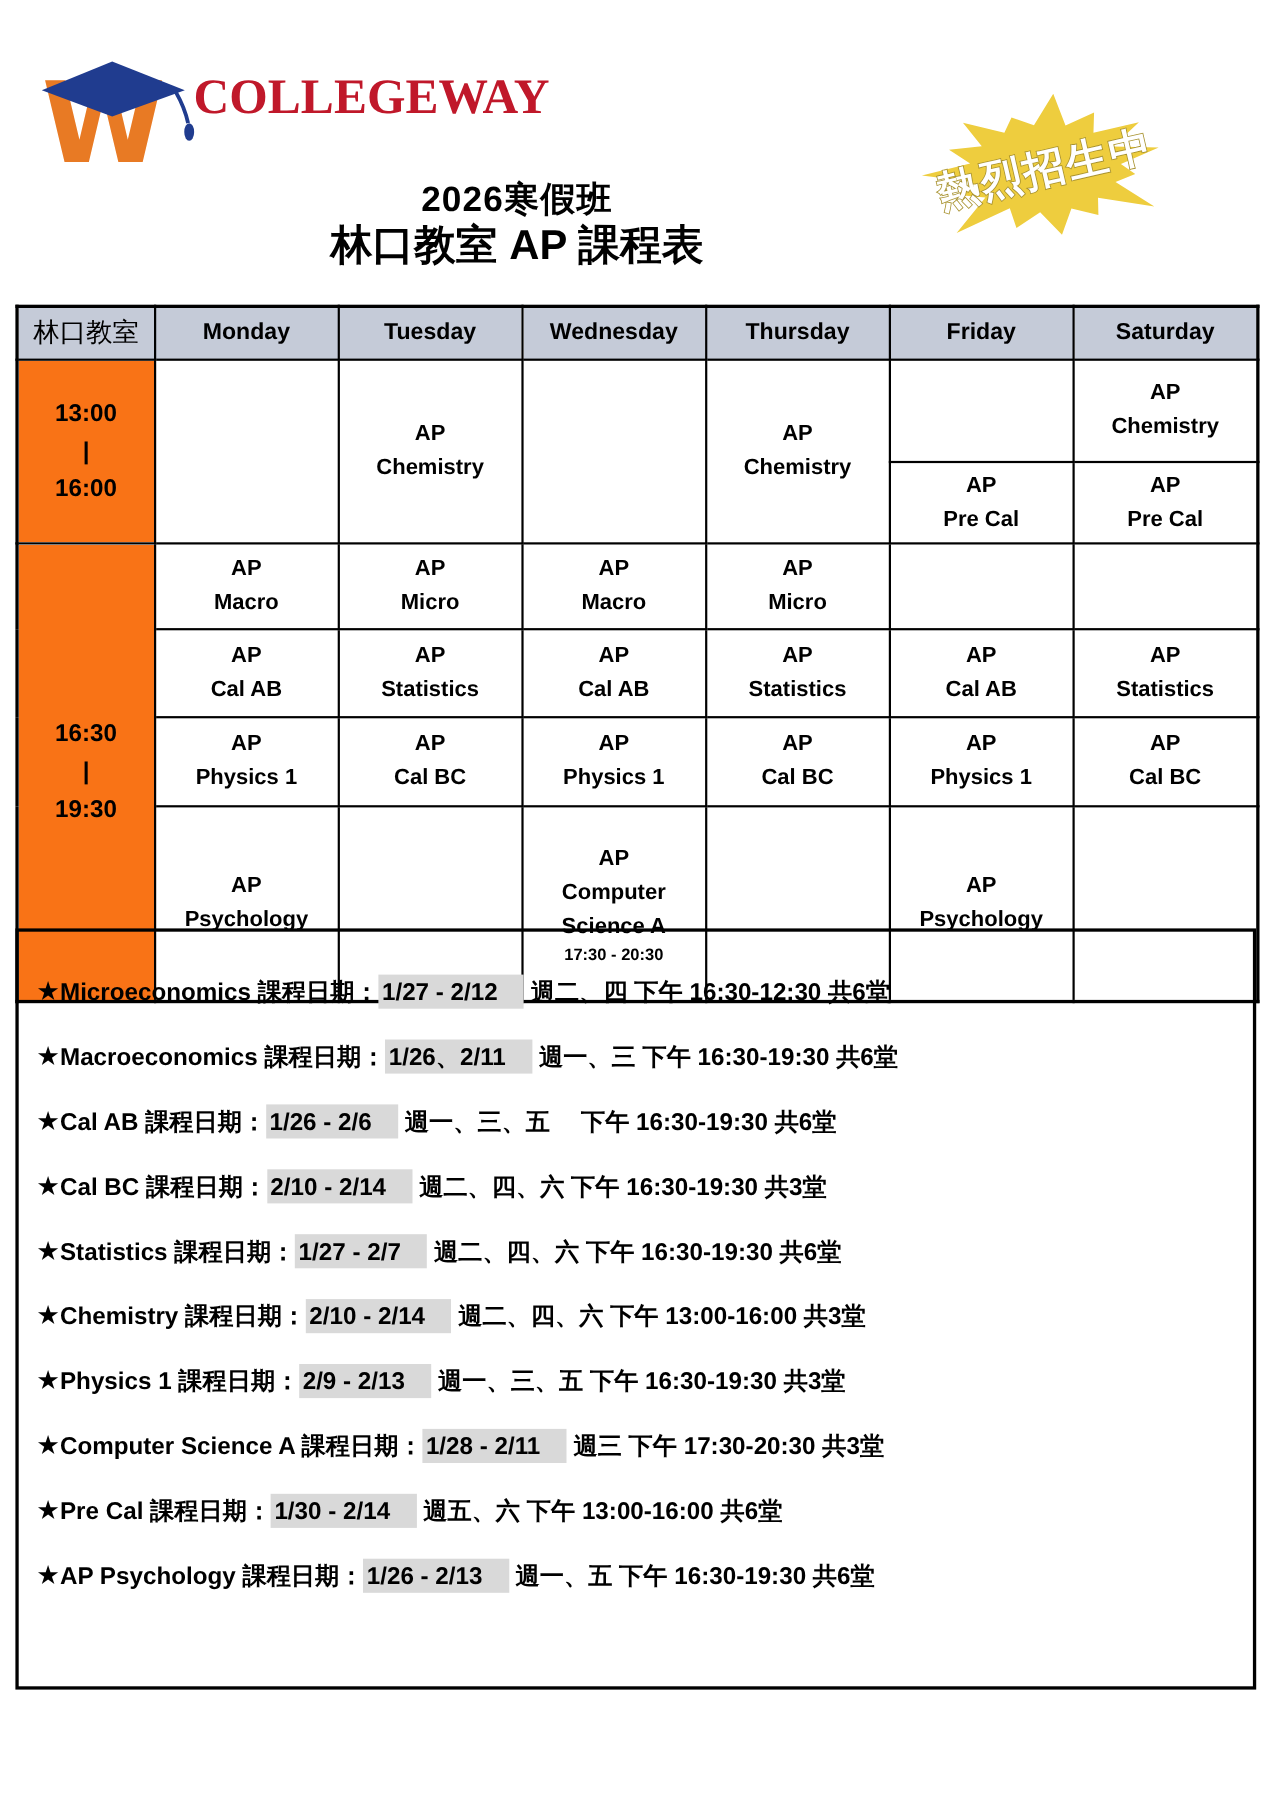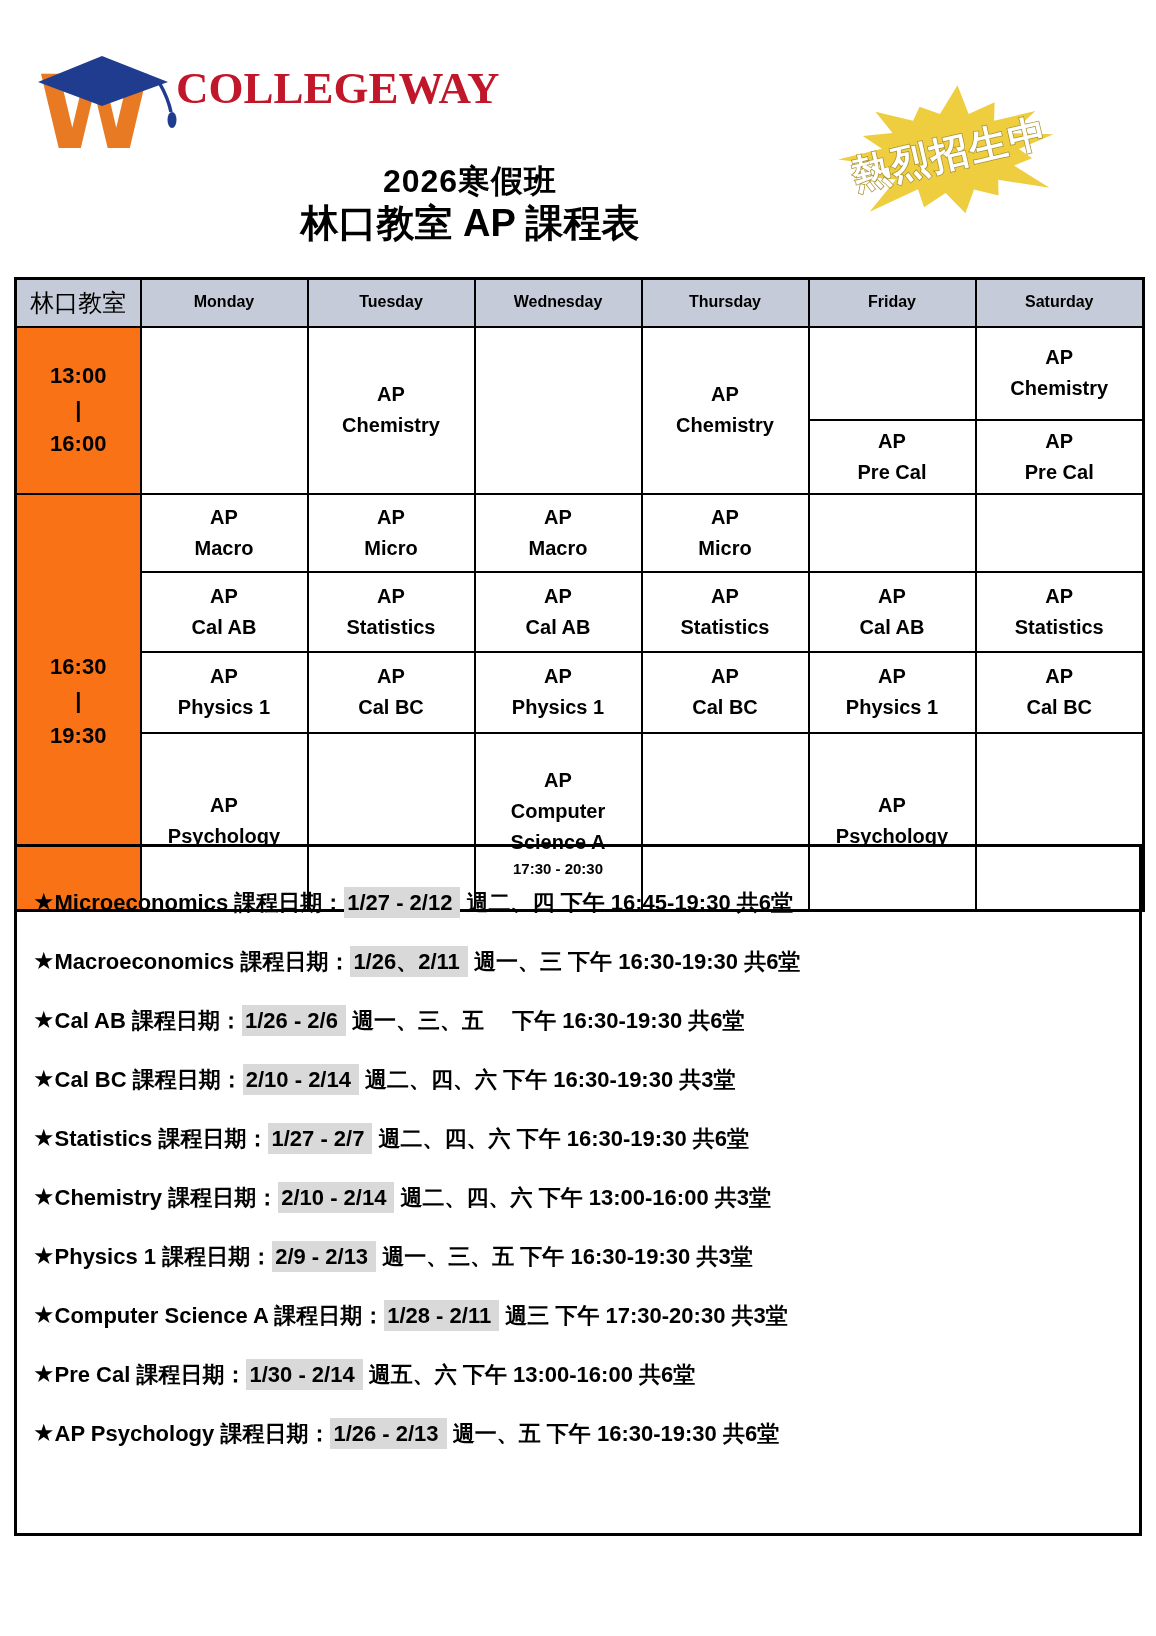--- a/index.html
+++ b/index.html
@@ -25,34 +25,34 @@
   .title-block{position:absolute;left:0;top:164px;width:940px;text-align:center;}
   .t1{font-size:32px;font-weight:800;letter-spacing:1px;line-height:1.12;}
   .t2{font-size:38px;font-weight:800;line-height:1.15;margin-top:2px;}
 
   
   table.schedule{position:absolute;left:14px;top:277px;width:1128px;border-collapse:collapse;
                  table-layout:fixed;border:3px solid #000;background:#fff;}
   .schedule th,.schedule td{border:2px solid #000;text-align:center;vertical-align:middle;
                  font-weight:bold;font-size:20px;line-height:1.55;white-space:pre-line;padding:0;
                  overflow:hidden;}
-  .schedule th{background:#c5cbd8;font-size:16px;}
+  .schedule th{background:#c5cbd8;font-size:21px;}
   .schedule th.corner{font-weight:normal;font-size:24px;}
   .schedule td.timecell{background:#f97316;font-size:22px;line-height:1.55;}
   tr.hdr{height:48px;} tr.b1a{height:93px;} tr.b1b{height:74px;}
   tr.b2a{height:78px;} tr.b2b{height:80px;} tr.b2c{height:81px;} tr.b2d{height:114px;}
   .cs-sub{font-size:15px;font-weight:bold;line-height:1.2;margin-top:2px;}
 
   
   .notes{position:absolute;left:14px;top:844px;width:1128px;height:692px;border:3px solid #000;
          box-sizing:border-box;padding:36px 8px 0 16px;}
   .note-line{font-weight:bold;font-size:22px;height:38px;line-height:38px;margin-bottom:21px;
              white-space:nowrap;}
   .note-star{font-size:24px;}
-  .note-date{background:#d9d9d9;padding:3px 8px 3px 3px;}
+  .note-date{background:#d9d9d9;padding:3px 24px 3px 3px;}
 </style>
 </head>
 <body>
 
 <div class="page">
 
   <div class="logo">
     <span class="logo-w">W</span>
     <svg class="cap-svg" viewBox="0 0 160 90">
       <polygon points="6,34 70,8 136,34 70,58" fill="#203c8f"></polygon>
@@ -172,21 +172,21 @@
       <td></td>
       <td>AP
 Psychology</td>
       <td></td>
     </tr>
   </tbody>
     </table>
 
   <div class="notes">
     <div class="note-line">
-      <span class="note-star">★</span><span>Microeconomics</span> <span>課程日期：</span><span class="note-date">1/27 - 2/12</span> <span>週二、四 下午 16:45-19:30 共6堂</span>
+      <span class="note-star">★</span><span>Microeconomics</span> <span>課程日期：</span><span class="note-date">1/27 - 2/12</span> <span>週二、四 下午 16:30-12:30 共6堂</span>
     </div>
     <div class="note-line">
       <span class="note-star">★</span><span>Macroeconomics</span> <span>課程日期：</span><span class="note-date">1/26、2/11</span> <span>週一、三 下午 16:30-19:30 共6堂</span>
     </div>
     <div class="note-line">
       <span class="note-star">★</span><span>Cal AB</span> <span>課程日期：</span><span class="note-date">1/26 - 2/6</span> <span>週一、三、五　 下午 16:30-19:30 共6堂</span>
     </div>
     <div class="note-line">
       <span class="note-star">★</span><span>Cal BC</span> <span>課程日期：</span><span class="note-date">2/10 - 2/14</span> <span>週二、四、六 下午 16:30-19:30 共3堂</span>
     </div>

